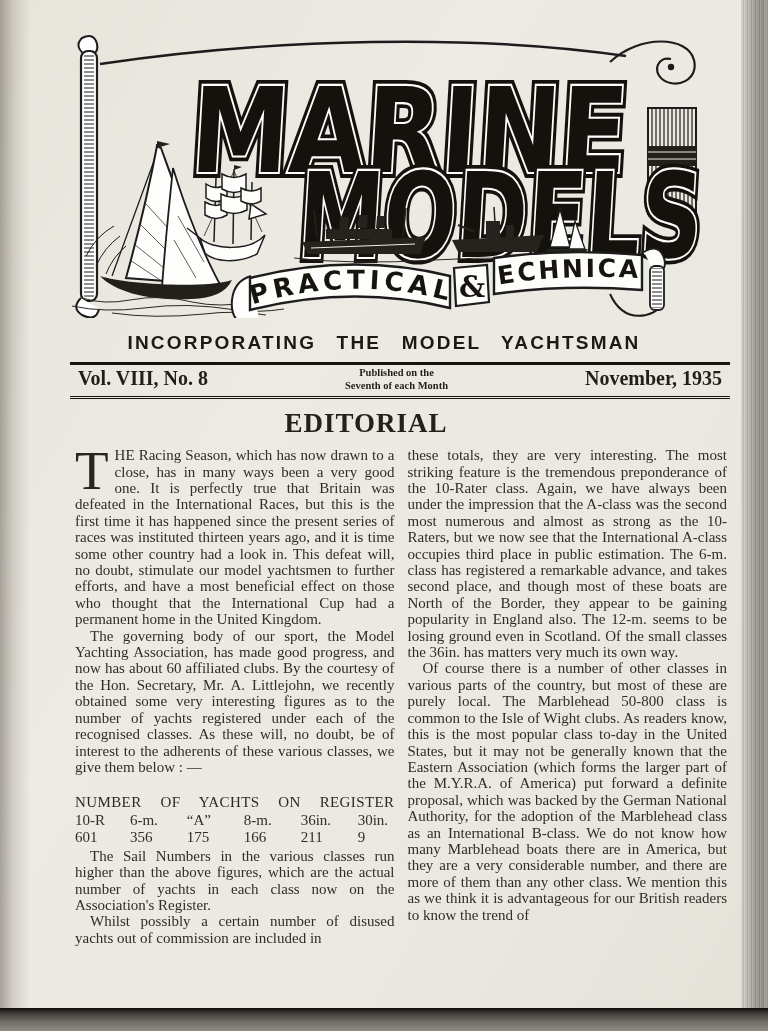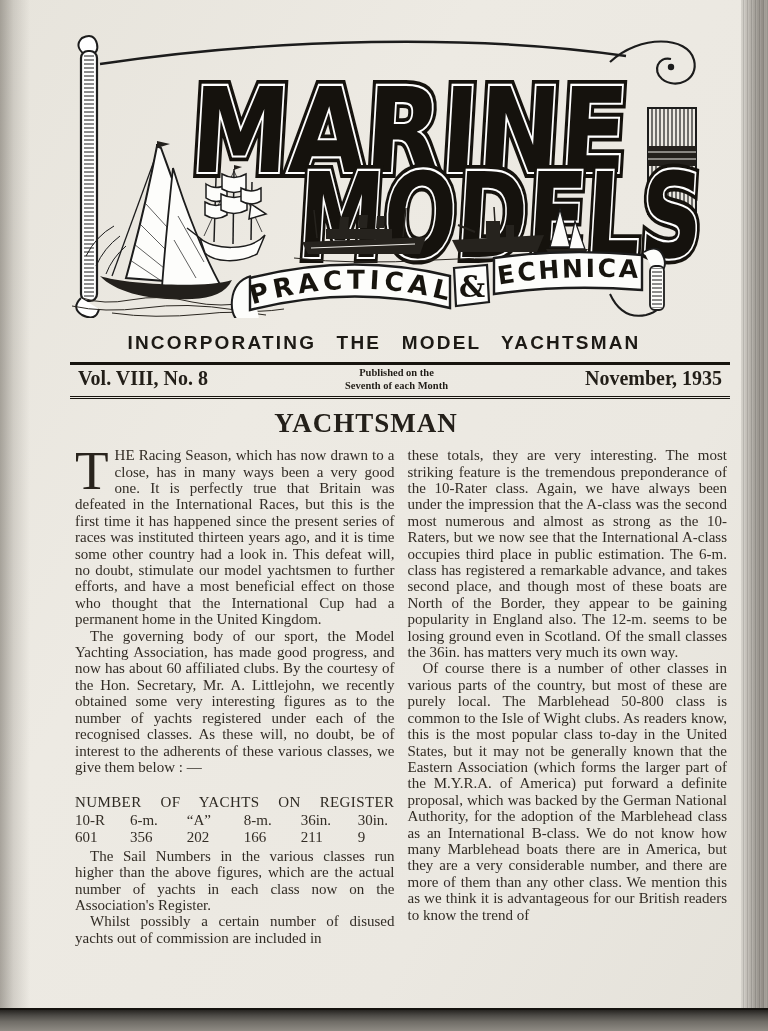--- a/index.html
+++ b/index.html
@@ -189,42 +189,42 @@
 
     <div class="issue-bar">
       <div class="issue-vol">Vol. VIII, No. 8</div>
       <div class="issue-pub">
         <div>Published on the</div>
         <div>Seventh of each Month</div>
       </div>
       <div class="issue-date">November, 1935</div>
     </div>
 
-    <h1 class="article-title">YACHTSMAN</h1>
+    <h1 class="article-title">EDITORIAL</h1>
 
     <div class="columns">
 
       <div class="col">
         <p><span class="dropcap">T</span><span>HE Racing Season, which has now drawn to a close, has in many ways been a very good one.  It is perfectly true that Britain was defeated in the International Races, but this is the first time it has happened since the present series of races was instituted thirteen years ago, and it is time some other country had a look in. This defeat will, no doubt, stimulate our model yachtsmen to further efforts, and have a most beneficial effect on those who thought that the International Cup had a permanent home in the United Kingdom.</span></p>
         <p class="indent">The governing body of our sport, the Model Yachting Association, has made good progress, and now has about 60 affiliated clubs.  By the courtesy of the Hon. Secretary, Mr. A. Littlejohn, we recently obtained some very interesting figures as to the number of yachts registered under each of the recognised classes.  As these will, no doubt, be of interest to the adherents of these various classes, we give them below : —</p>
 
         <div class="register-heading">NUMBER OF YACHTS ON REGISTER</div>
         <div class="register-table">
           <div class="reg-row">
             <span class="reg-cell">10-R</span>
             <span class="reg-cell">6-m.</span>
             <span class="reg-cell">“A”</span>
             <span class="reg-cell">8-m.</span>
             <span class="reg-cell">36in.</span>
             <span class="reg-cell">30in.</span>
           </div>
           <div class="reg-row">
             <span class="reg-cell">601</span>
             <span class="reg-cell">356</span>
-            <span class="reg-cell">202</span>
+            <span class="reg-cell">175</span>
             <span class="reg-cell">166</span>
             <span class="reg-cell">211</span>
             <span class="reg-cell">9</span>
           </div>
         </div>
 
         <p class="indent">The Sail Numbers in the various classes run higher than the above figures, which are the actual number of yachts in each class now on the Association's Register.</p>
         <p class="indent">Whilst possibly a certain number of disused yachts out of commission are included in</p>
       </div>
 

